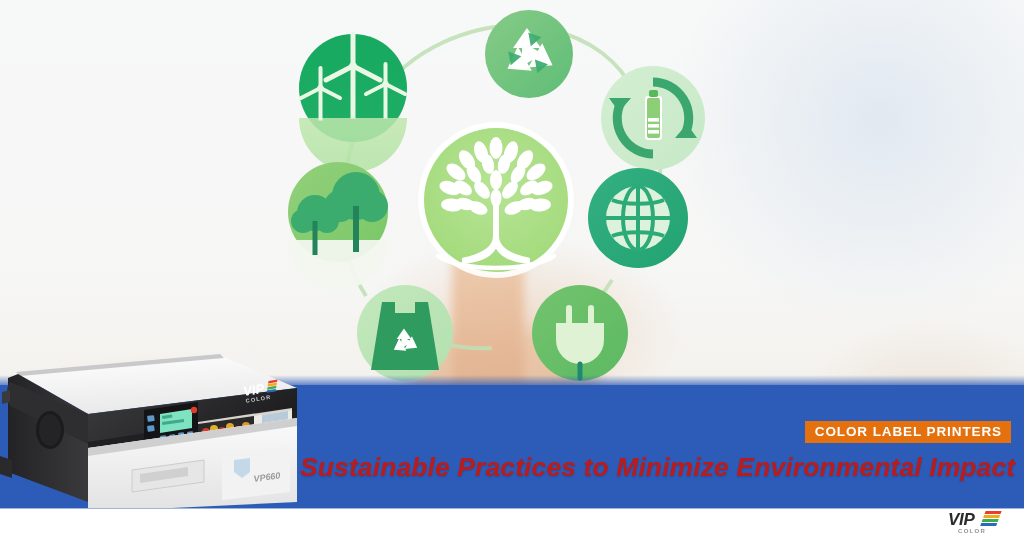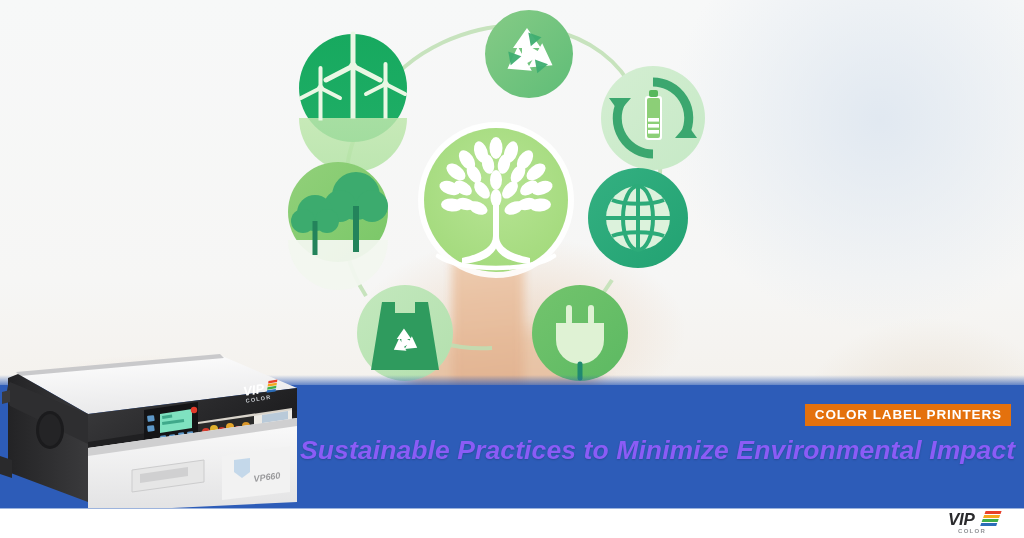--- a/index.html
+++ b/index.html
@@ -75,24 +75,25 @@
   .eyebrow {
     display: inline-block;
     background: #e4710d;
     color: #ffffff;
     font-size: 13.5px;
     font-weight: bold;
     letter-spacing: .9px;
     padding: 4px 9px 4px 10px;
     line-height: 1;
     margin-right: 1px;
+    margin-top: 17px;
   }
   .headline {
     margin-top: 9px;
-    color: #8b5cf6;
+    color: #b91c1c;
     font-size: 26.5px;
     font-style: italic;
     font-weight: bold;
     letter-spacing: .1px;
     white-space: nowrap;
     text-shadow: 0 1px 2px rgba(0,0,0,.18);
   }
 
   
   .footer-strip {

